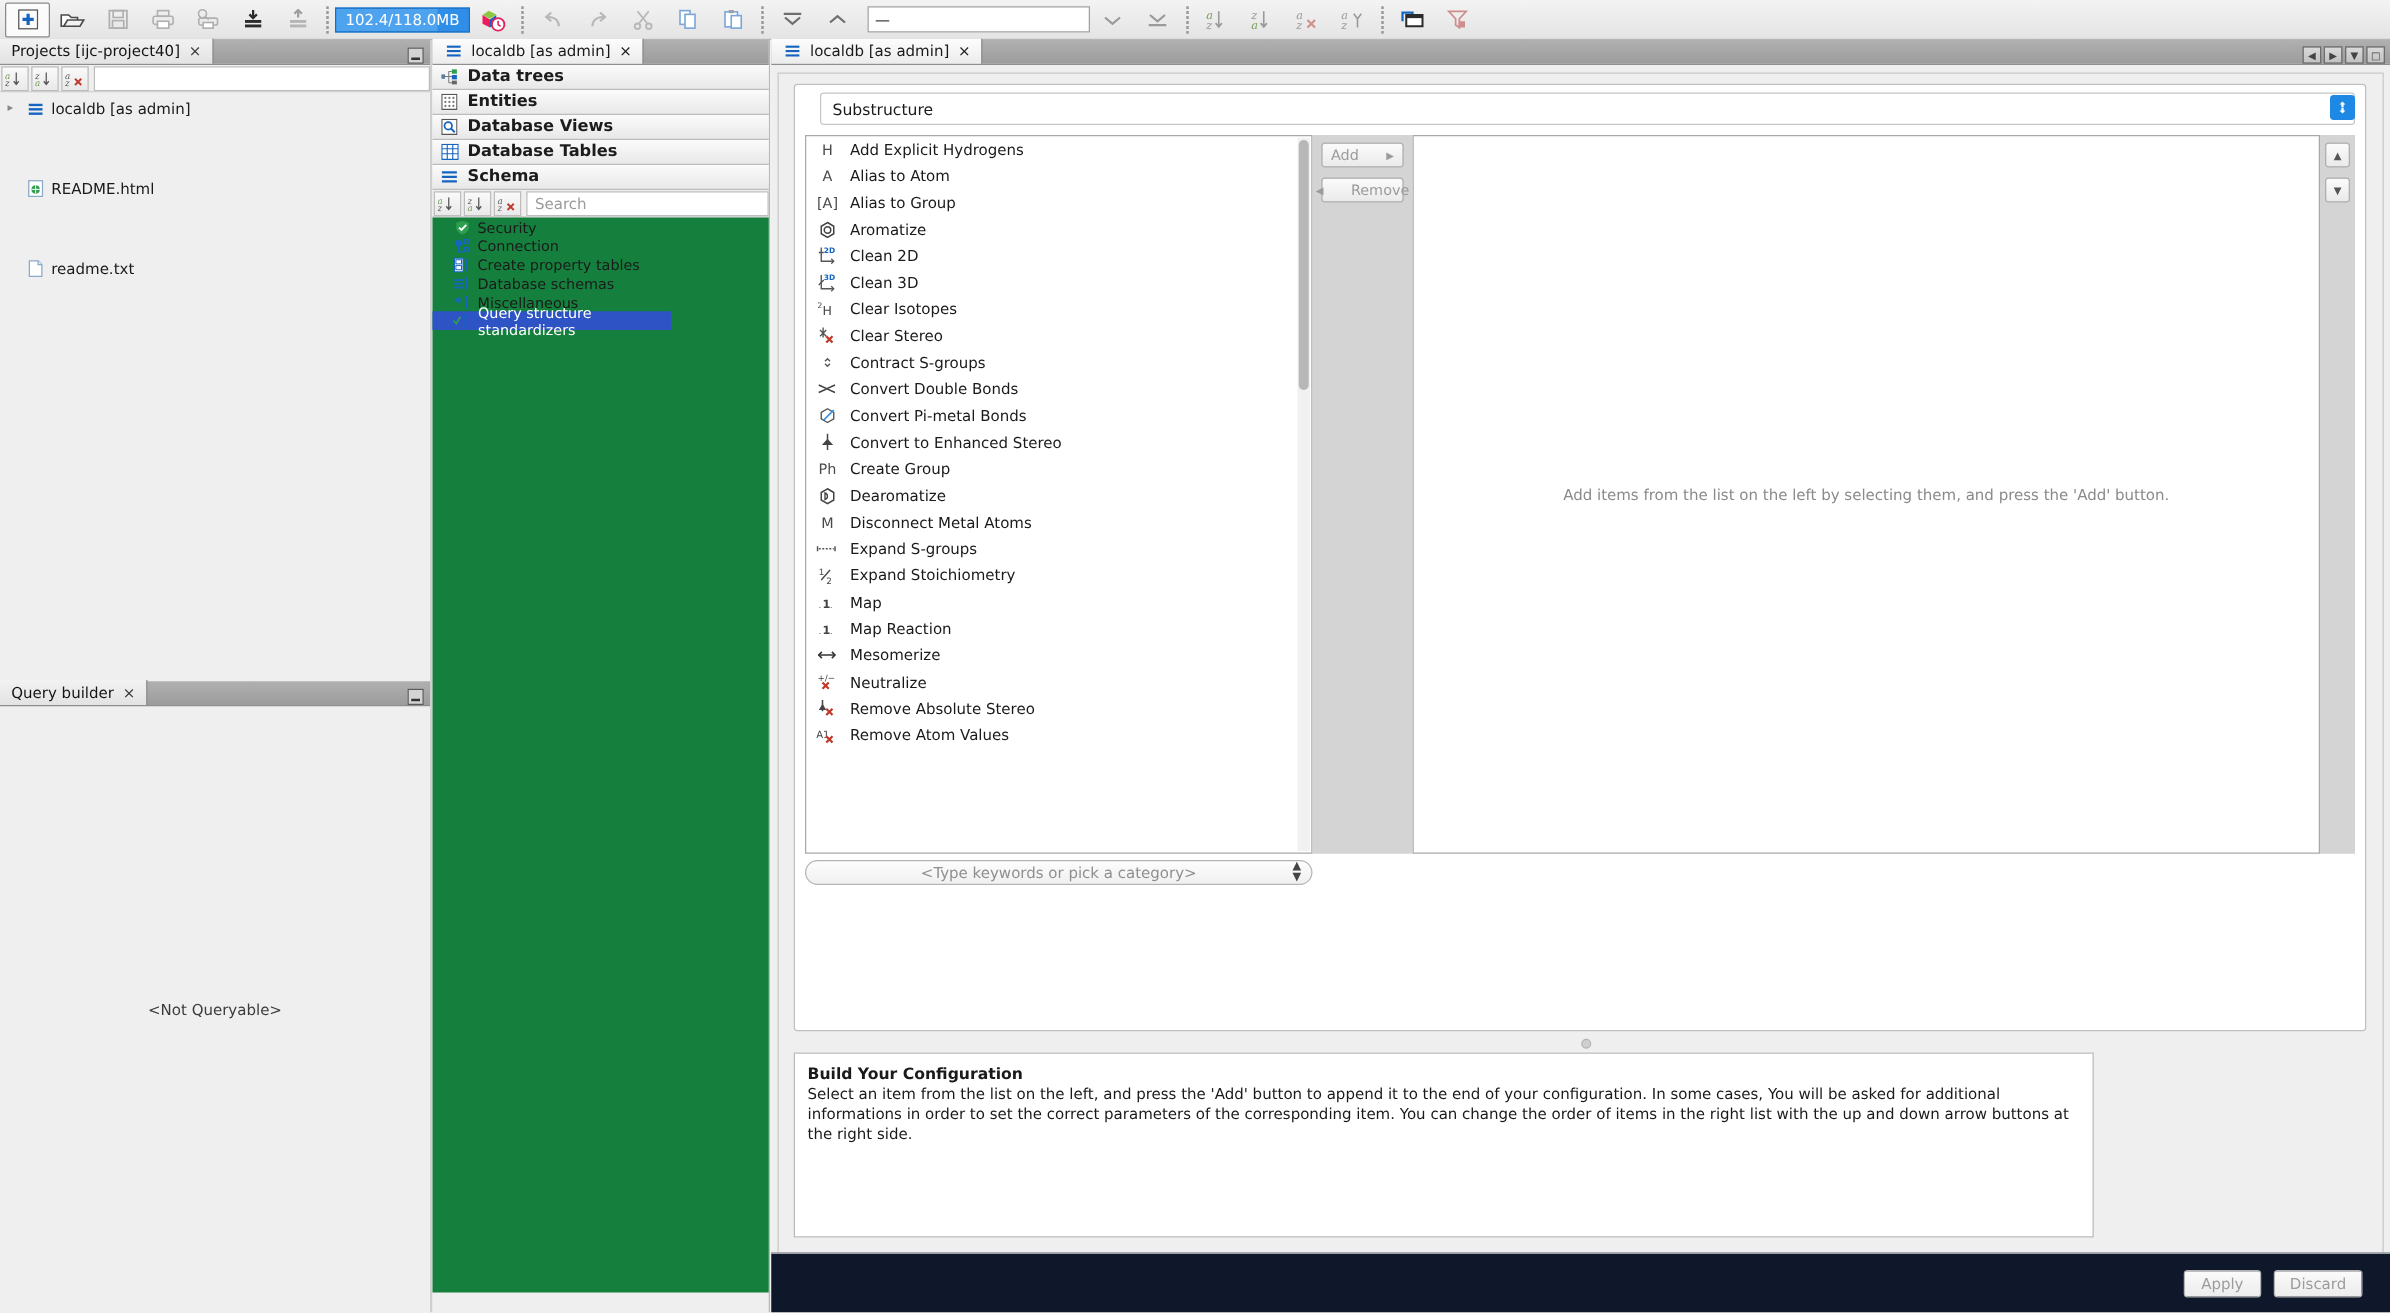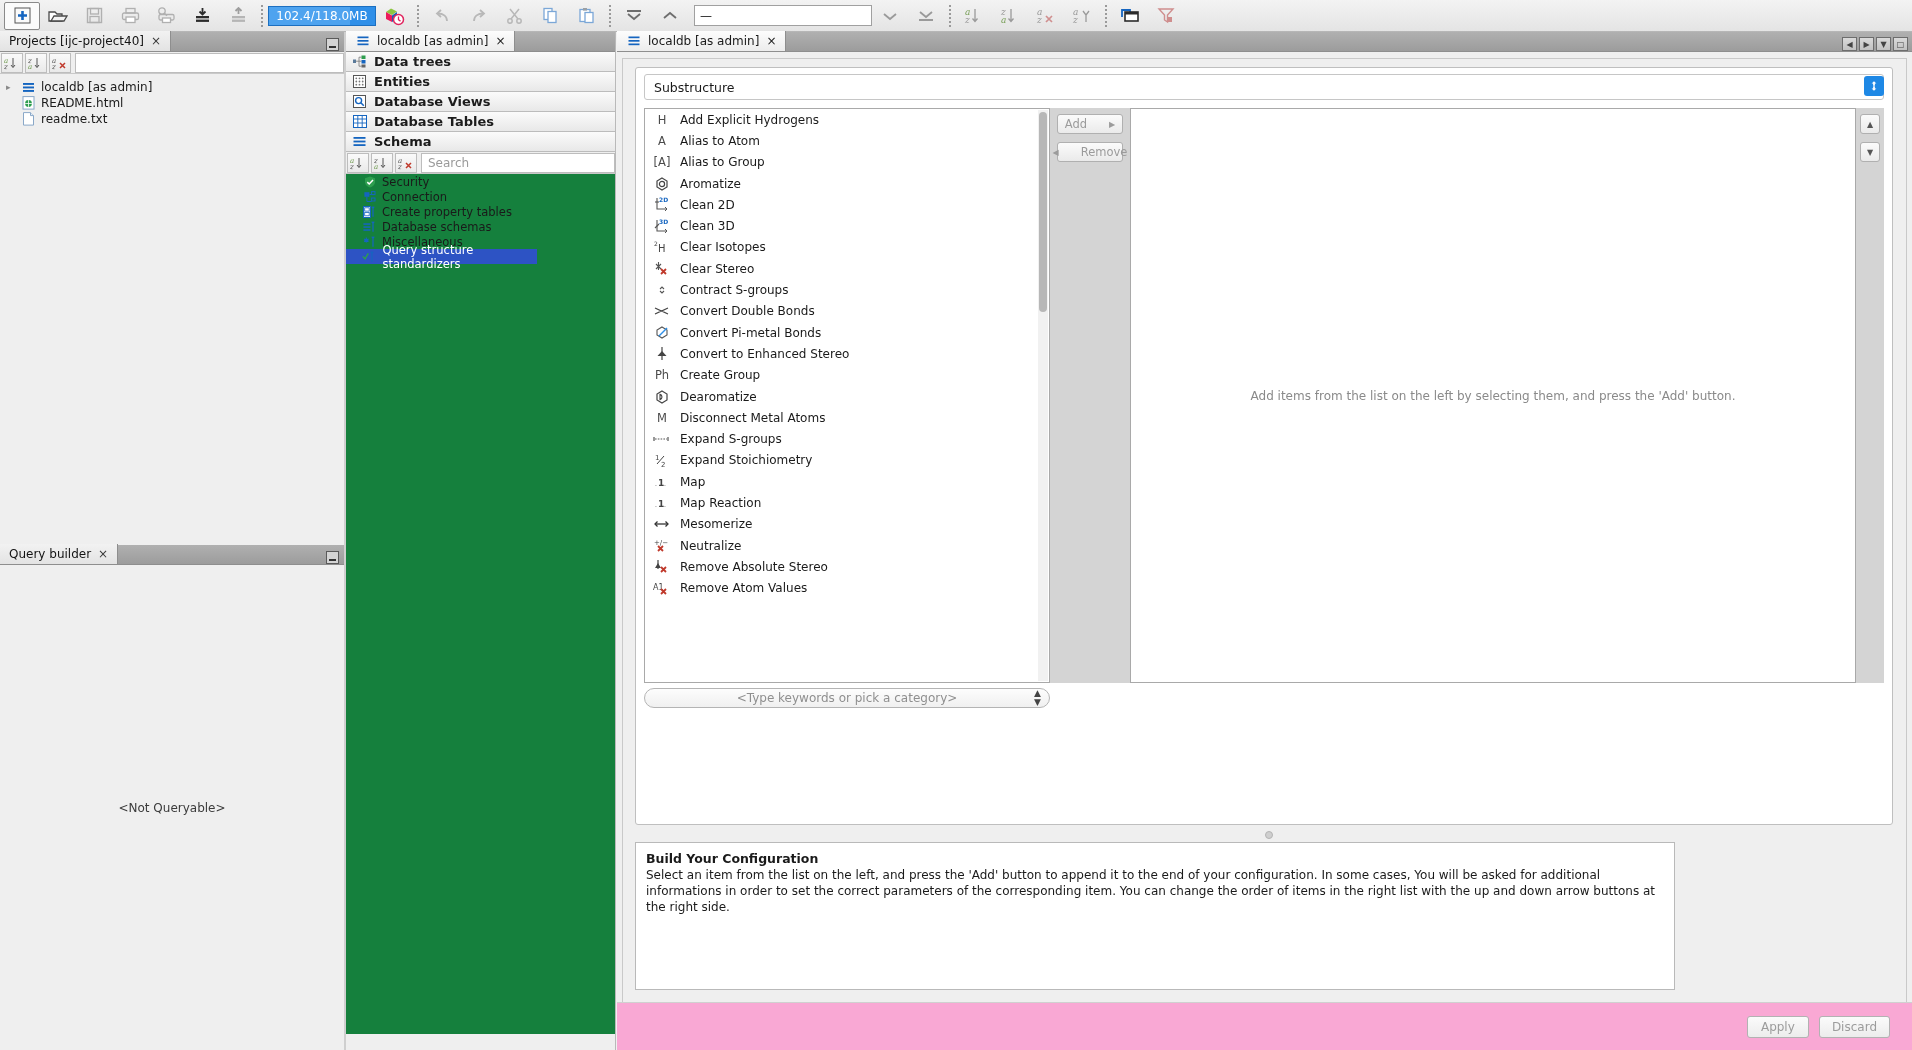--- a/index.html
+++ b/index.html
@@ -67,21 +67,21 @@
   }
   .sortbtn {
     width:22px;height:20px;display:flex;align-items:center;justify-content:center;
     border:1px solid #bdbdbd;background:linear-gradient(to bottom,#fafafa,#e9e9e9);margin:0 1px;
   }
   .searchbox {
     flex:1; height:20px; background:#fff; border:1px solid #bdbdbd; margin-left:3px;
     display:flex; align-items:center; padding:0 6px; color:#9a9a9a; font-size:12px;
   }
   .tree { background:#efefef; padding-top:3px; }
-  .tnode { height:16px; display:flex; align-items:center; padding-left:6px; font-size:12px; gap:5px; }
+  .tnode { height:16px; display:flex; align-items:center; padding-left:6px; font-size:12px; gap:5px;margin-top:48px; }
   .twist { width:10px; color:#888; font-size:9px; }
   .ico { width:15px; height:15px; display:flex; align-items:center; justify-content:center; }
 
   .qb-body { height:485px; display:flex; align-items:center; justify-content:center;
      color:#3b3b3b; font-size:12px; background:#efefef;}
 
   .vsplit { position:absolute; left:344px; top:32px; width:2px; height:1018px; background:#cfcfcf; }
   .hsplit-left { position:absolute; left:0; top:442px; width:344px; height:103px; background:#efefef; }
 
   
@@ -105,21 +105,21 @@
      display:flex;align-items:center;gap:7px;font-size:12px;border-right:1px solid #8e8e8e; }
   .win-ctrls { margin-left:auto; display:flex; gap:2px; padding-right:4px; align-items:center; }
   .wbtn { width:15px;height:14px;border:1px solid #6d6d6d;background:linear-gradient(to bottom,#dadada,#c2c2c2);
           display:flex;align-items:center;justify-content:center;font-size:8px;color:#444; }
 
   .editor { position:absolute; left:5px; top:26px; width:1285px; height:958px;
             background:#efefef; border:1px solid #c9c9c9; }
   .card { position:absolute; left:12px; top:8px; width:1258px; height:758px;
           background:#fff; border:1px solid #bfbfbf; border-radius:3px; }
 
-  .titlebar { height:26px; margin:6px 8px 0 8px; display:flex; align-items:center;
+  .titlebar { height:26px; margin:6px 8px 0 20px; display:flex; align-items:center;
               background:#fff; border:1px solid #c6c6c6; border-radius:3px; padding-left:9px; font-size:12.5px;}
   .sync-btn { position:absolute; right:8px; top:8px; width:20px; height:20px; border-radius:3px;
      background:#1e88e5; color:#fff; display:flex;align-items:center;justify-content:center;font-size:10px;}
 
   .chooser { position:absolute; left:8px; top:40px; right:8px; height:575px; display:flex; }
   .list-wrap { width:406px; border:1px solid #a9a9a9; background:#fff; position:relative; overflow:hidden; }
   .lrow { height:21.3px; display:flex; align-items:center; gap:9px; padding-left:8px; font-size:12px; }
   .lico { width:18px; text-align:center; font-size:11.5px; color:#4a4a4a; flex:none;
           display:flex;align-items:center;justify-content:center; height:16px;}
   .vscroll { position:absolute; right:1px; top:1px; width:10px; bottom:1px; background:#f1f1f1;}
@@ -144,21 +144,21 @@
      display:flex; align-items:center; justify-content:center; color:#8f8f8f; font-size:12px; }
   .combo .arrows { position:absolute; right:8px; font-size:9px; color:#444; line-height:9px; text-align:center;}
 
   .helpbox { position:absolute; left:12px; top:783px; width:1040px; height:148px;
      background:#fff; border:1px solid #b9b9b9; padding:8px 10px; }
   .helpbox h4 { font-size:12.5px; font-weight:bold; margin-bottom:1px; }
   .helpbox p { font-size:12px; line-height:16px; }
   .grip { position:absolute; left:50%; top:772px; width:8px; height:8px; border-radius:50%;
      background:#cfcfcf; border:1px solid #b4b4b4; }
 
-  .footer { position:absolute; left:0; bottom:0; width:1295px; height:48px; background:#f9a8d4;
+  .footer { position:absolute; left:0; bottom:0; width:1295px; height:48px; background:#0f172a;
             border-top:1px solid #d0d0d0; display:flex; align-items:center; justify-content:flex-end;
             gap:10px; padding-right:22px; }
   .fbtn { min-width:62px; height:22px; padding:0 12px; border:1px solid #b2b2b2; border-radius:3px;
      background:linear-gradient(to bottom,#fbfbfb,#ececec); color:#9c9c9c; font-size:12px;
      display:flex;align-items:center;justify-content:center; }
 </style>
 </head>
 <body>
 
 <div id="app">

